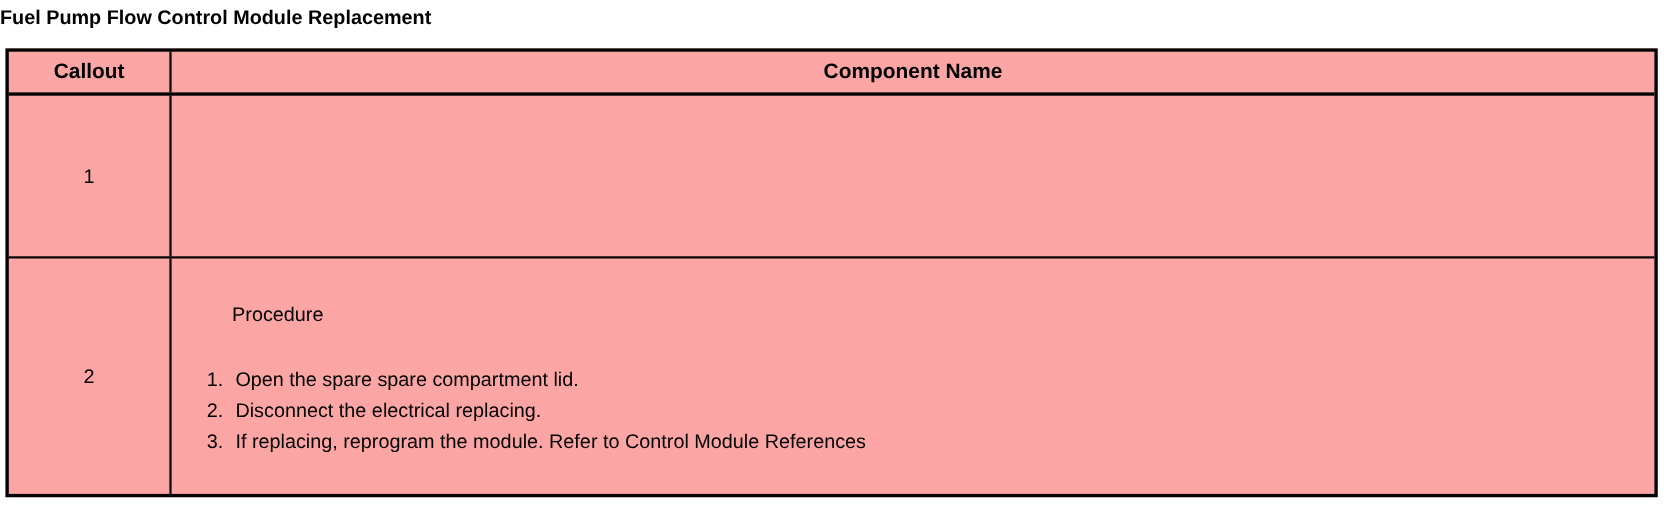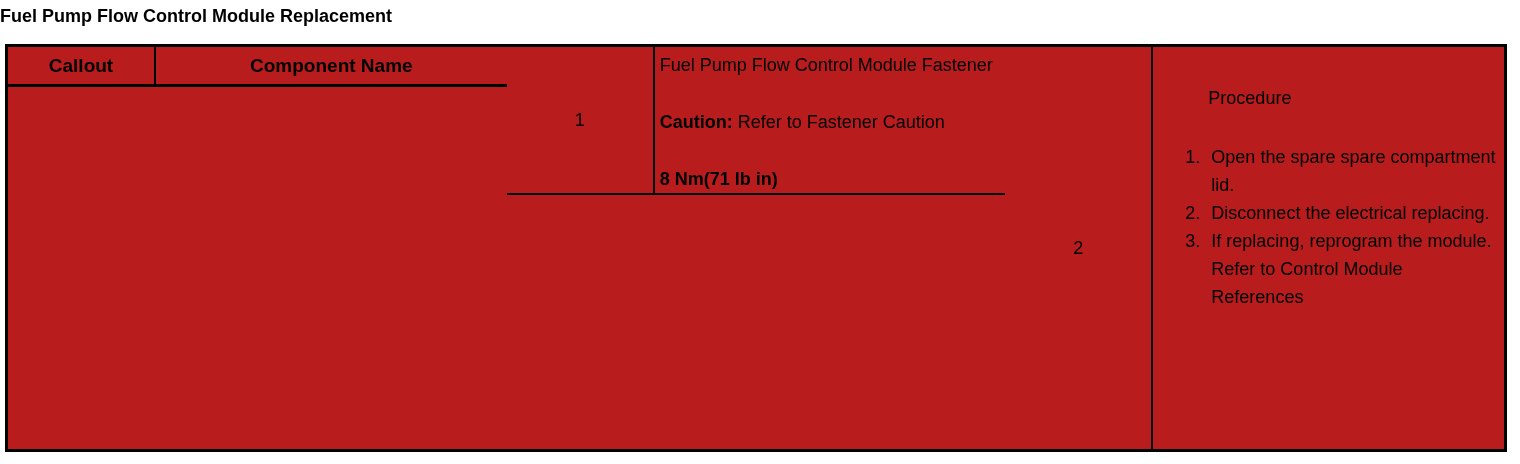--- a/index.html
+++ b/index.html
@@ -18,22 +18,23 @@
     line-height: 24px;
     padding-top: 4px;
   }
   .doc-table {
     position: absolute;
     left: 5px;
     top: 44px;
     width: 1502px;
     height: 408px;
     border: 3px solid #000000;
-    background: #b91c1c;
+    background: #fca5a5;
     display: flex;
+    flex-direction: column;
   }
   .t-row { display: flex; width: 100%; }
   .header-row {
     height: 40px;
     border-bottom: 3px solid #000000;
     font-weight: bold;
     font-size: 19px;
   }
   .body-row-1 {
     height: 148px;
@@ -86,27 +87,20 @@
 
 <div class="doc-table">
 
   <div class="t-row header-row">
     <div class="callout-cell">Callout</div>
     <div class="component-cell">Component Name</div>
   </div>
 
   <div class="t-row body-row-1">
     <div class="callout-cell body-cell">1</div>
-    <div class="component-cell content">
-      <div class="para">Fuel Pump Flow Control Module Fastener</div>
-      <div class="para para-gap">
-        <span class="bold">Caution:</span><span class="caution-text">Refer to Fastener Caution</span>
-      </div>
-      <div class="para para-gap bold">8 Nm(71 lb in)</div>
-    </div>
   </div>
 
   <div class="t-row body-row-2">
     <div class="callout-cell body-cell">2</div>
     <div class="component-cell content">
       <div class="para procedure-heading">Procedure</div>
       <div class="steps-list">
         <div class="step-item">
           <span class="step-num">1.</span>
           <span class="step-text">Open the spare spare compartment lid.</span>

